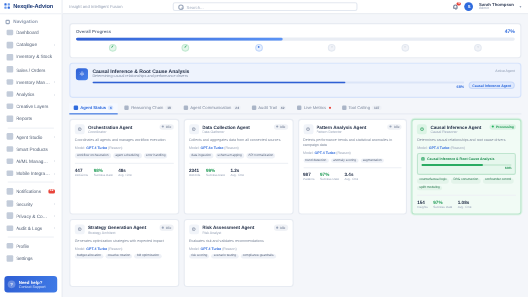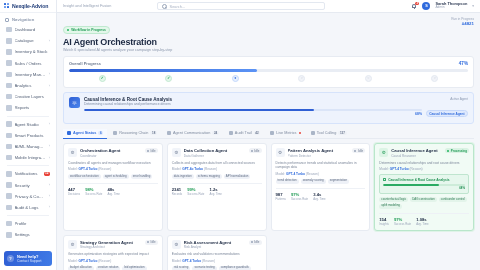--- a/index.html
+++ b/index.html
@@ -413,34 +413,20 @@
         <span>
           <span class="user-name" style="display:block">Sarah Thompson</span>
           <span class="user-role" style="display:block">Admin</span>
         </span>
         <span class="caret">▾</span>
       </div>
     </header>
 
     <div class="content">
 
-      <div class="hdr-row">
-        <div>
-          <span class="pill-live">
-            <span class="dot"></span>
-            <span>Workflow in Progress</span>
-          </span>
-          <h1 class="page-title">AI Agent Orchestration</h1>
-          <div class="page-sub">Watch 6 specialized AI agents analyze your campaign step-by-step</div>
-        </div>
-        <div class="hdr-right">
-          <div class="kv-l">Run in Progress</div>
-          <div class="kv-v">#4821</div>
-        </div>
-      </div>
 
       <section class="card progress-card">
         <div class="pc-head">
           <span class="pc-title">Overall Progress</span>
           <span class="pc-pct">47%</span>
         </div>
         <div class="track">
           <div class="fill" id="overall-fill" style="width: 47%;"></div>
         </div>
         <div class="steps" id="steps">

